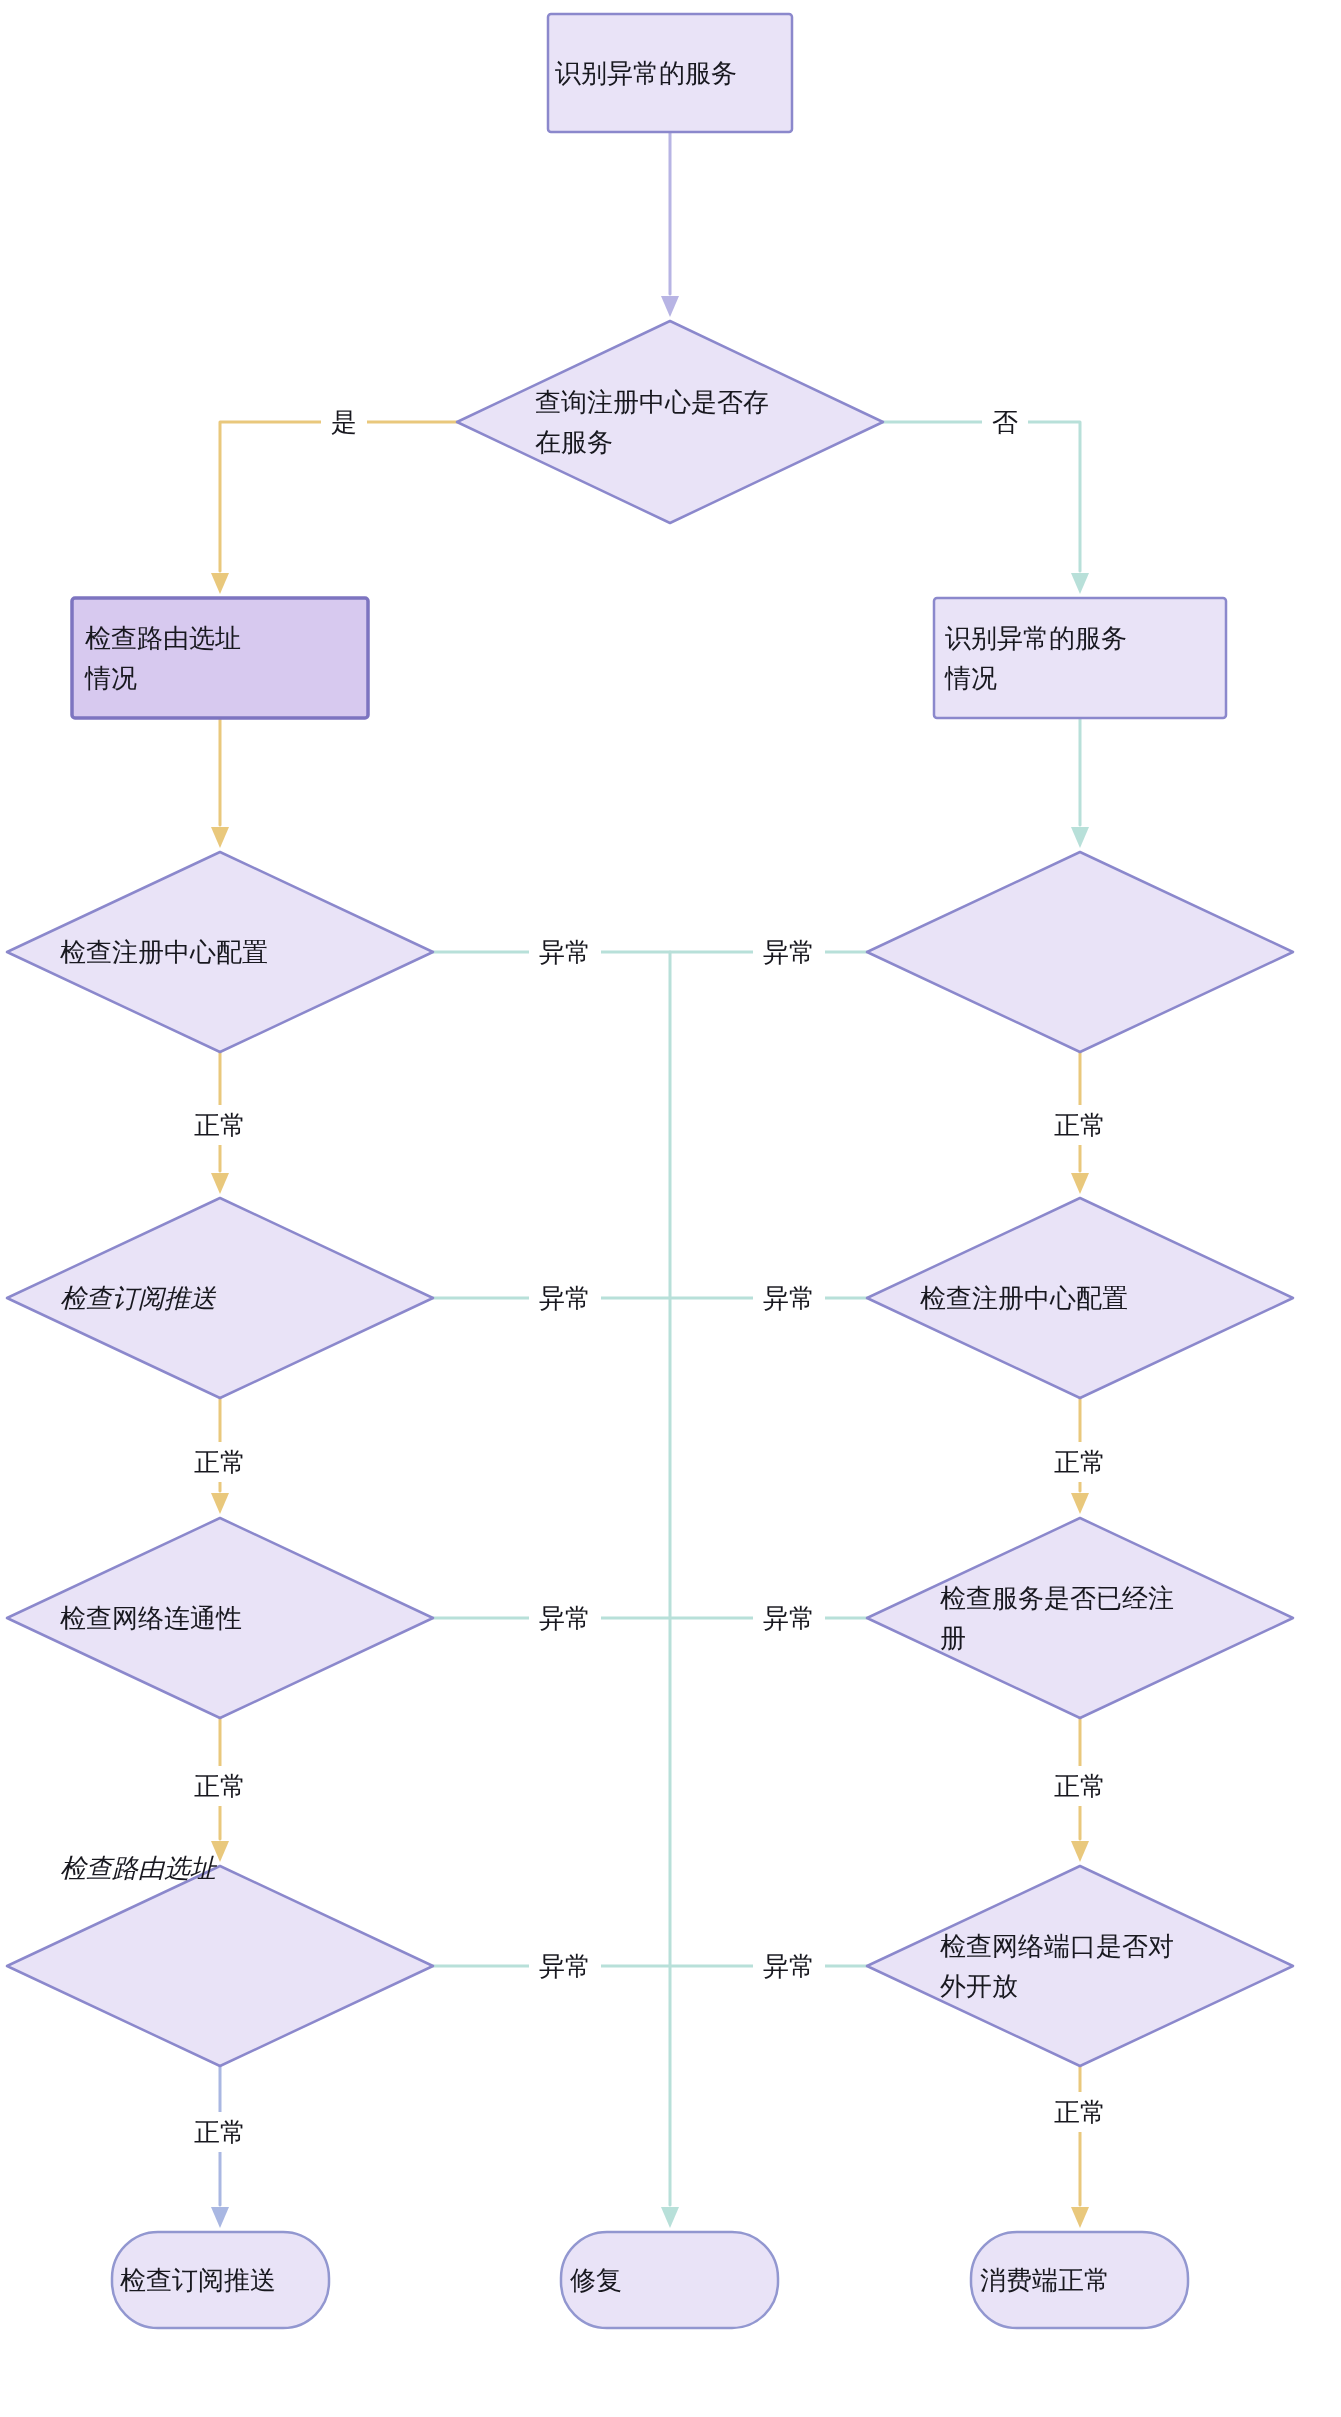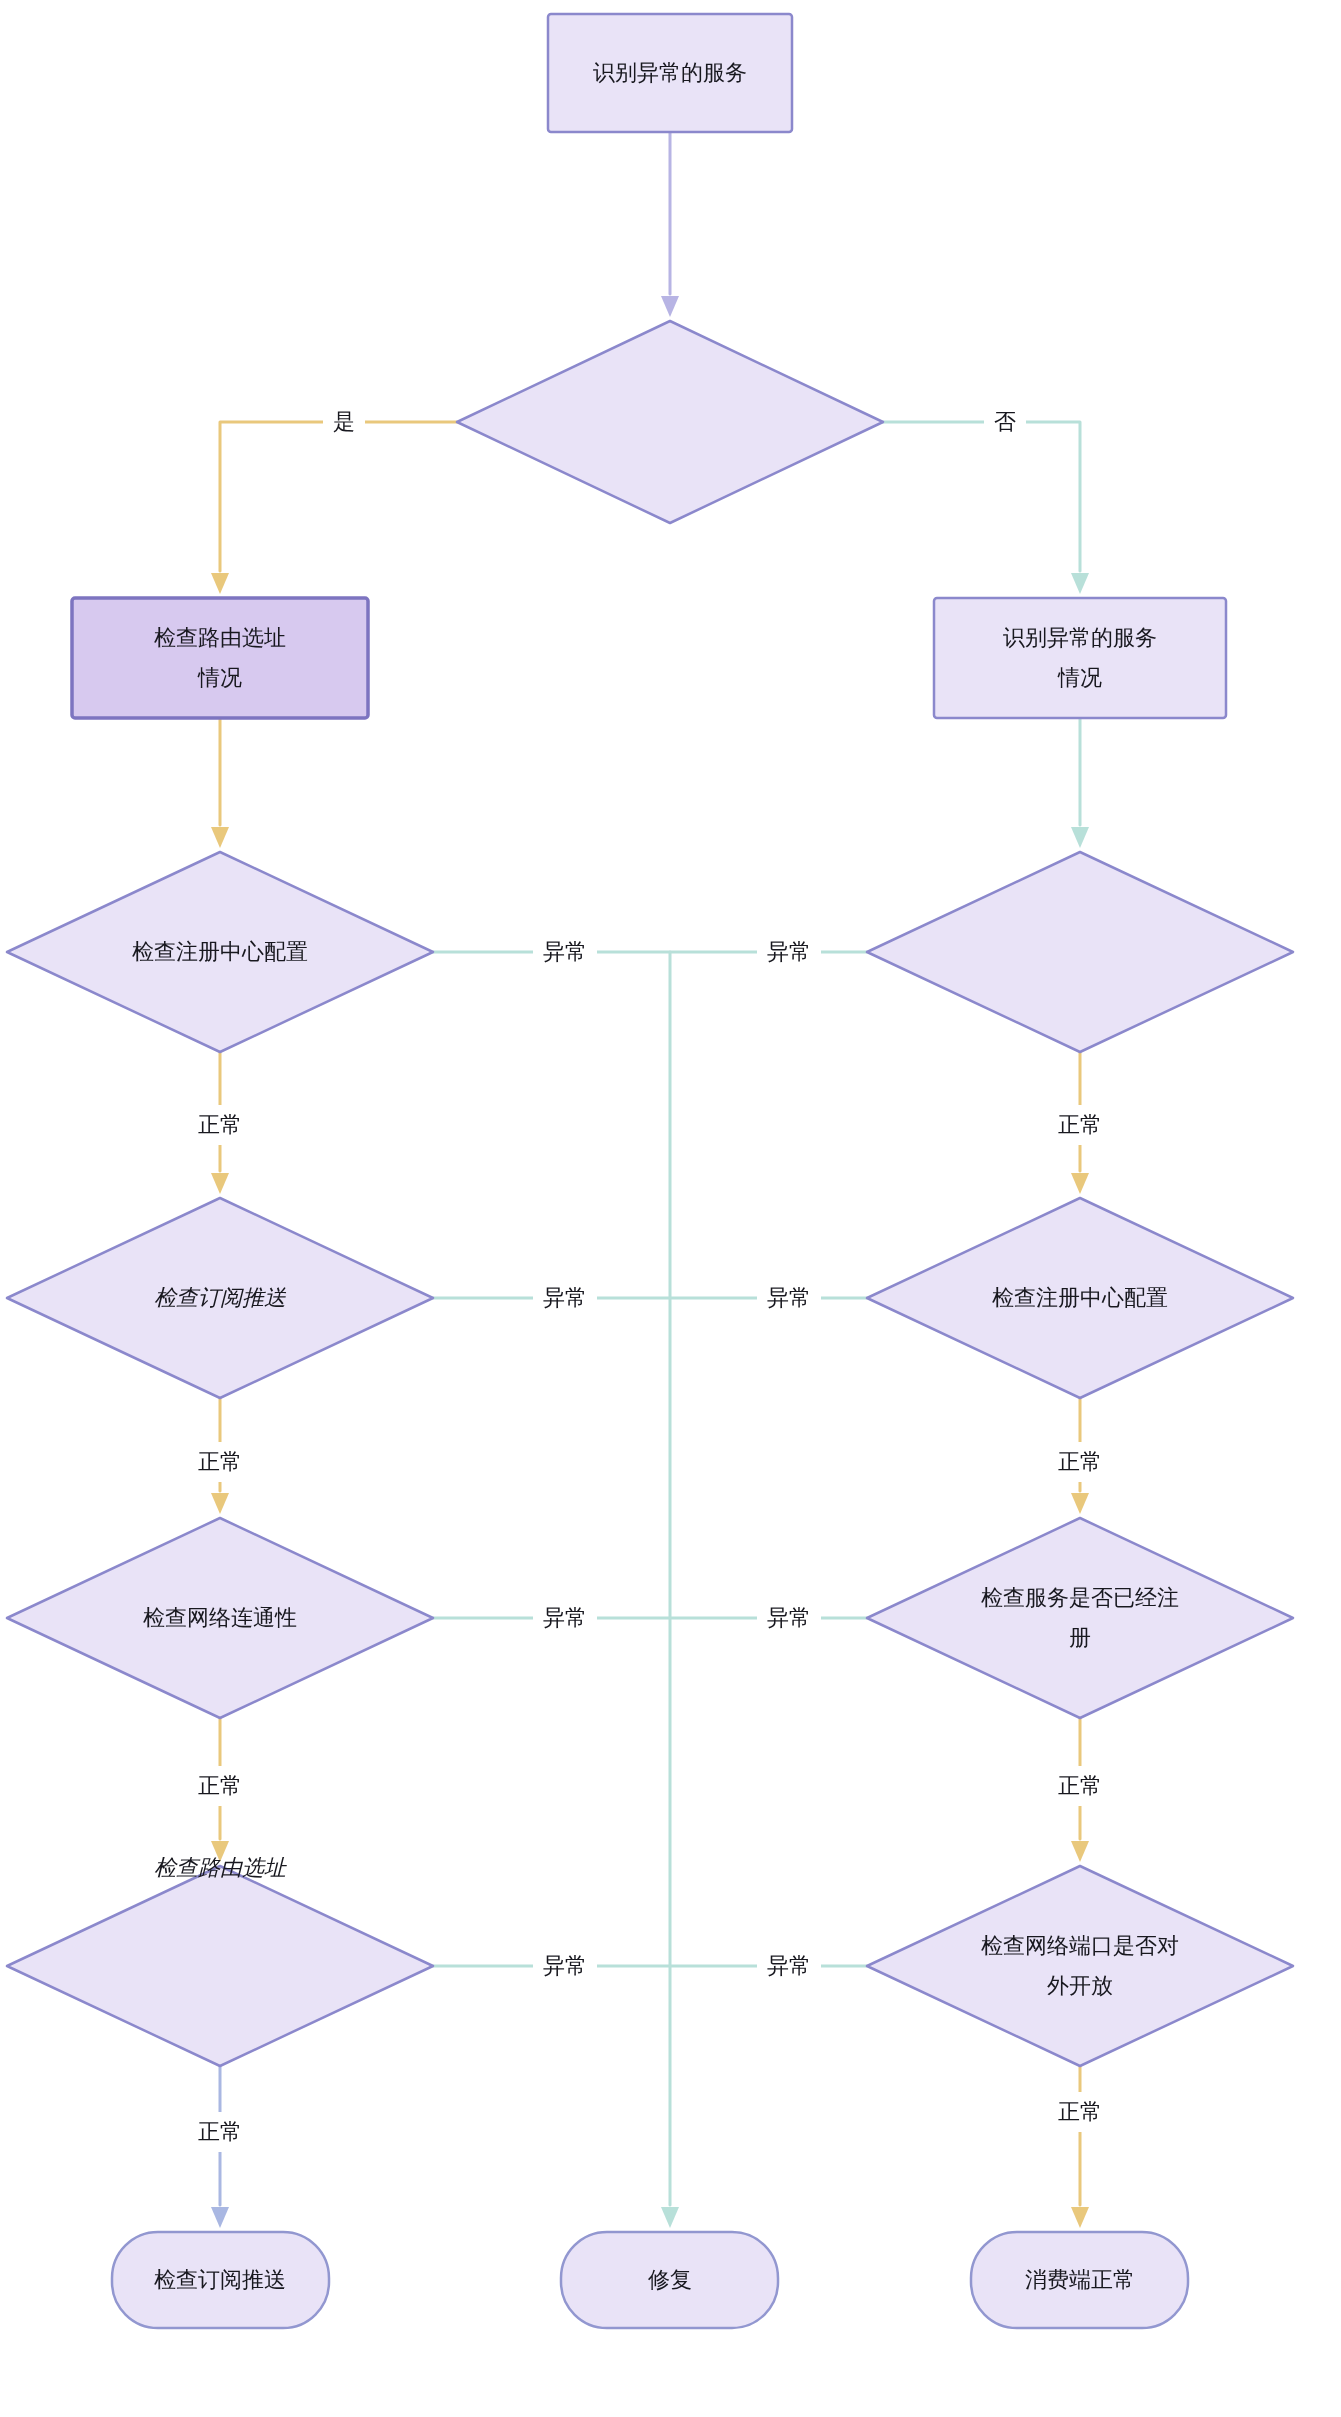--- a/index.html
+++ b/index.html
@@ -13,23 +13,22 @@
     width: 1341px;
     height: 2417px;
     background: var(--background, #ffffff);
     overflow: hidden;
   }
   .canvas > svg { position: absolute; left: 0; top: 0; }
 
   .label {
     position: absolute;
     transform: translate(-50%, -50%);
-    text-align: center;
     color: var(--text, #1f1f26);
-    font-size: 22px;
+    font-size: 26px;
     line-height: 40px;
     white-space: pre-line;
   }
   .edge-label {
     background: var(--background, #ffffff);
     padding: 0 10px;
     white-space: nowrap;
   }
 
   .shape-node     { fill: var(--node-fill); stroke: var(--node-border); stroke-width: 2.5; stroke-linejoin: round; }
@@ -105,20 +104,22 @@
     <polygon class="shape-node" points="1080,1198 1293,1298 1080,1398 867,1298"></polygon>
     <polygon class="shape-node" points="1080,1518 1293,1618 1080,1718 867,1618"></polygon>
     <polygon class="shape-node" points="1080,1866 1293,1966 1080,2066 867,1966"></polygon>
 
     <rect class="shape-terminal" x="112" y="2232" width="217" height="96" rx="46"></rect>
     <rect class="shape-terminal" x="561" y="2232" width="217" height="96" rx="46"></rect>
     <rect class="shape-terminal" x="971" y="2232" width="217" height="96" rx="46"></rect>
   </svg>
 
   <div class="label" style="left:670px; top:73px;  width:230px;">识别异常的服务</div>
+  <div class="label" style="left:670px; top:422px; width:270px;">查询注册中心是否存
+在服务</div>
   <div class="label" style="left:220px; top:658px; width:270px;">检查路由选址
 情况</div>
   <div class="label" style="left:1080px;top:658px; width:270px;">识别异常的服务
 情况</div>
 
   <div class="label" style="left:220px; top:952px;  width:320px;">检查注册中心配置</div>
   <div class="label" style="left:220px; top:1298px; width:320px;font-style:italic;">检查订阅推送</div>
   <div class="label" style="left:220px; top:1618px; width:320px;">检查网络连通性</div>
   <div class="label" style="left:220px; top:1868px; width:320px;font-style:italic;">检查路由选址</div>
 

